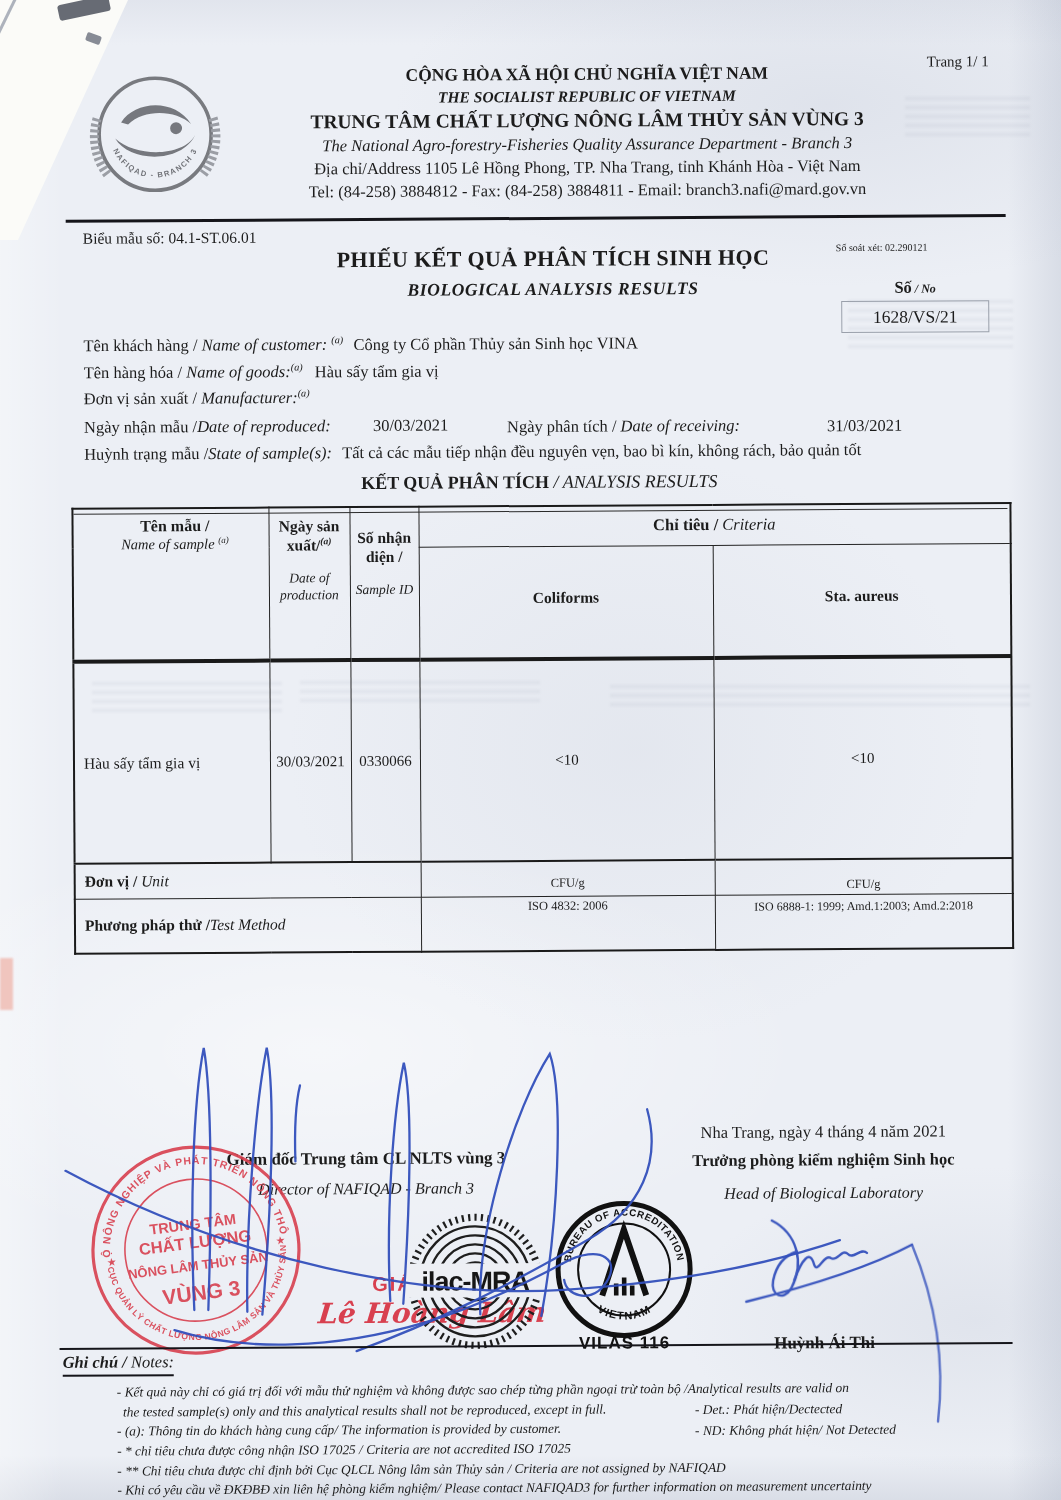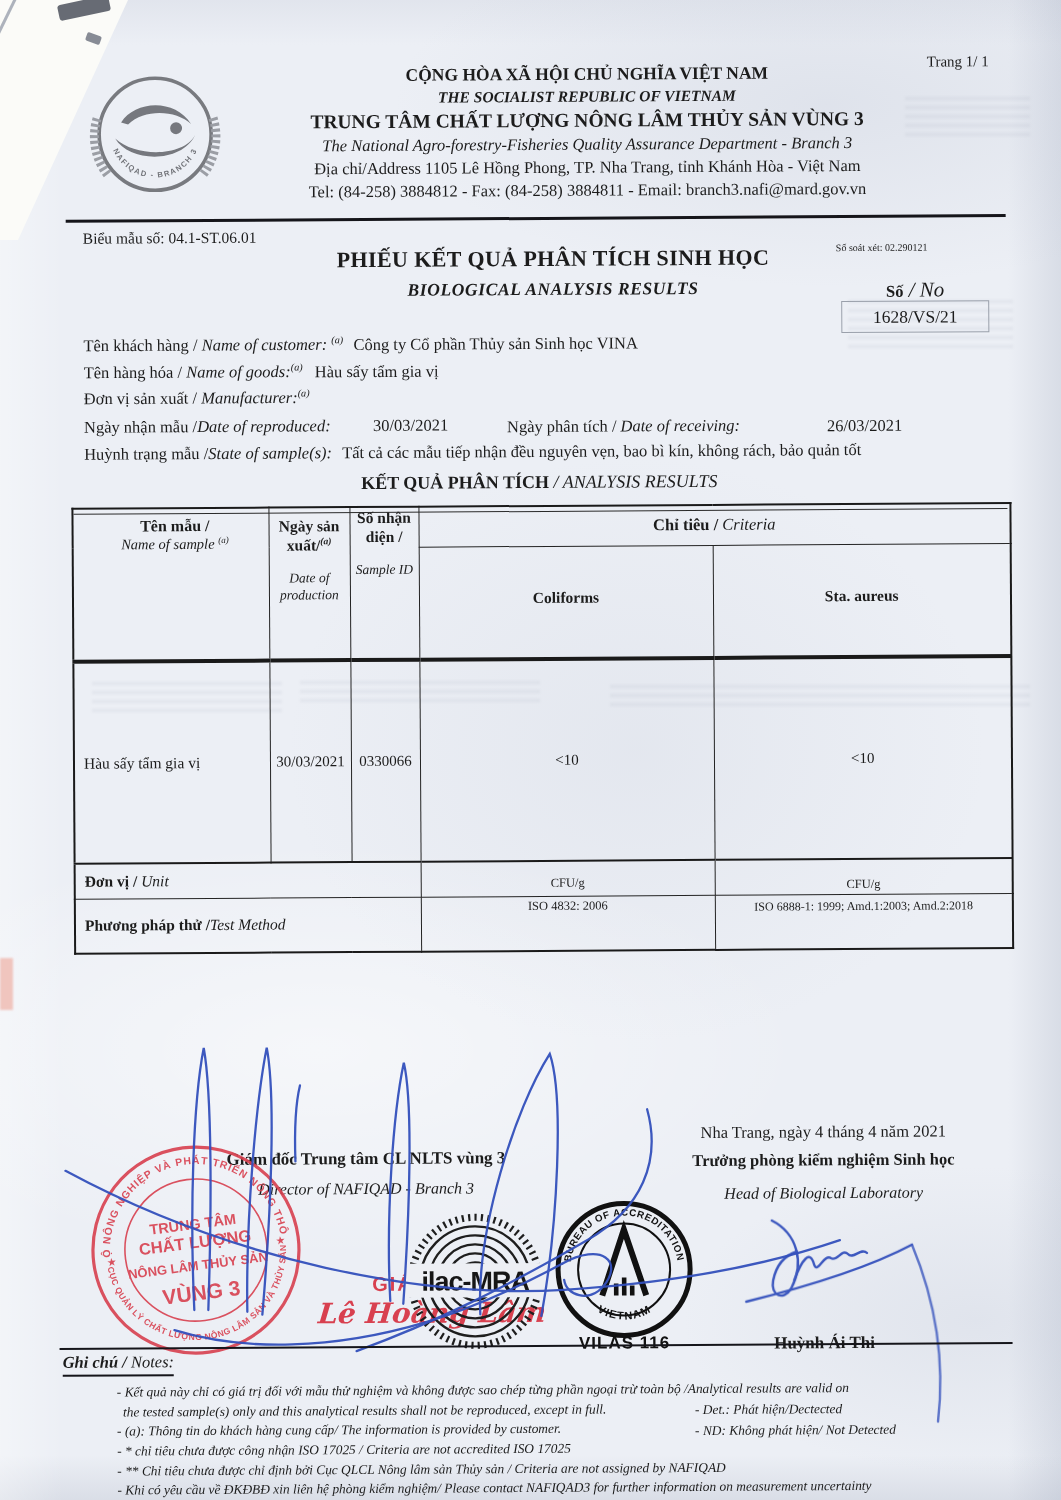--- a/index.html
+++ b/index.html
@@ -85,21 +85,21 @@
 
   <div class="abs" style="left:85px;top:227px;font-size:15.5px;">Biểu mẫu số: 04.1-ST.06.01</div>
   <div class="abs" style="left:838px;top:244px;font-size:10px;">Số soát xét: 02.290121</div>
 
   <div class="abs ctr" style="left:160px;top:246px;width:790px;">
     <div class="b" style="font-size:22px;letter-spacing:.4px;">PHIẾU KẾT QUẢ PHÂN TÍCH SINH HỌC</div>
     <div class="b it" style="font-size:17.5px;margin-top:7px;letter-spacing:.6px;">BIOLOGICAL  ANALYSIS RESULTS</div>
   </div>
 
   <div class="abs ctr" style="left:843px;top:280px;width:148px;">
-    <span class="b" style="font-size:16.5px;">Số</span><span class="it" style="font-size:21px;"> / No</span>
+    <span class="b" style="font-size:16.5px;">Số</span><span class="it" style="font-size:12px;font-weight:bold;"> / No</span>
   </div>
   <div class="abs ctr" style="left:843px;top:303px;width:146px;height:30px;border:1.2px solid #9aa0ab;
               font-size:17.5px;line-height:30px;">
     <span>1628/VS/21</span>
   </div>
 
   <div class="abs" style="left:85px;top:333px;font-size:16.5px;white-space:nowrap;">
     <span>Tên khách hàng / </span><span class="it">Name of customer: </span><sup>(a)</sup>
     <span style="margin-left:6px;">Công ty Cổ phần Thủy sản Sinh học VINA</span>
   </div>
@@ -111,21 +111,21 @@
     <span>Đơn vị sản xuất / </span><span class="it">Manufacturer:</span><sup>(a)</sup>
     <span style="margin-left:8px;"></span>
   </div>
   <div class="abs" style="left:85px;top:415px;font-size:16.5px;white-space:nowrap;">
     <span>Ngày nhận mẫu /</span><span class="it">Date of reproduced:</span>
   </div>
   <div class="abs" style="left:374px;top:415px;font-size:16.5px;">30/03/2021</div>
   <div class="abs" style="left:508px;top:417px;font-size:16.5px;white-space:nowrap;">
     <span>Ngày phân tích / </span><span class="it">Date of receiving:</span>
   </div>
-  <div class="abs" style="left:828px;top:418px;font-size:16.5px;">26/03/2021</div>
+  <div class="abs" style="left:828px;top:418px;font-size:16.5px;">31/03/2021</div>
   <div class="abs" style="left:85px;top:442px;font-size:16.5px;white-space:nowrap;">
     <span>Huỳnh trạng mẫu /</span><span class="it">State of sample(s):</span>
     <span style="margin-left:6px;">Tất cả các mẫu tiếp nhận đều nguyên vẹn, bao bì kín, không rách, bảo quản tốt</span>
   </div>
 
   <div class="abs ctr" style="left:105px;top:472px;width:870px;font-size:18px;white-space:nowrap;">
     <span class="b">KẾT QUẢ PHÂN TÍCH</span><span class="it"> / ANALYSIS RESULTS</span>
   </div>
 
   <table id="rtable" style="position:absolute;left:72px;top:505px;width:938px;">
@@ -143,21 +143,21 @@
           <div class="it ctr" style="font-size:14.5px;">
             <span>Name of sample </span><sup>(a)</sup>
           </div>
         </td>
         <td rowspan="2" style="vertical-align:top;padding-top:8px;border-bottom:4px solid #1a1a1a;">
           <div class="b ctr" style="font-size:15.5px;line-height:1.25;">
             <span>Ngày sản xuất/</span><sup>(a)</sup>
           </div>
           <div class="it ctr" style="font-size:13.5px;margin-top:14px;line-height:1.3;">Date of production</div>
         </td>
-        <td rowspan="2" style="vertical-align:top;padding-top:0;border-bottom:4px solid #1a1a1a;">
+        <td rowspan="2" style="vertical-align:top;padding-top:20px;border-bottom:4px solid #1a1a1a;">
           <div class="b ctr" style="font-size:15.5px;line-height:1.25;">Số nhận diện /</div>
           <div class="it ctr" style="font-size:13.5px;margin-top:14px;line-height:1.3;">Sample ID</div>
         </td>
         <td colspan="2" class="ctr" style="font-size:16.5px;">
           <span class="b">Chỉ tiêu / </span><span class="it">Criteria</span>
         </td>
       </tr>
       <tr style="height:113px;">
         <td class="ctr" style="vertical-align:top;padding-top:42px;border-bottom:4px solid #1a1a1a;">
           <span class="b" style="font-size:15.5px;">Coliforms</span>

